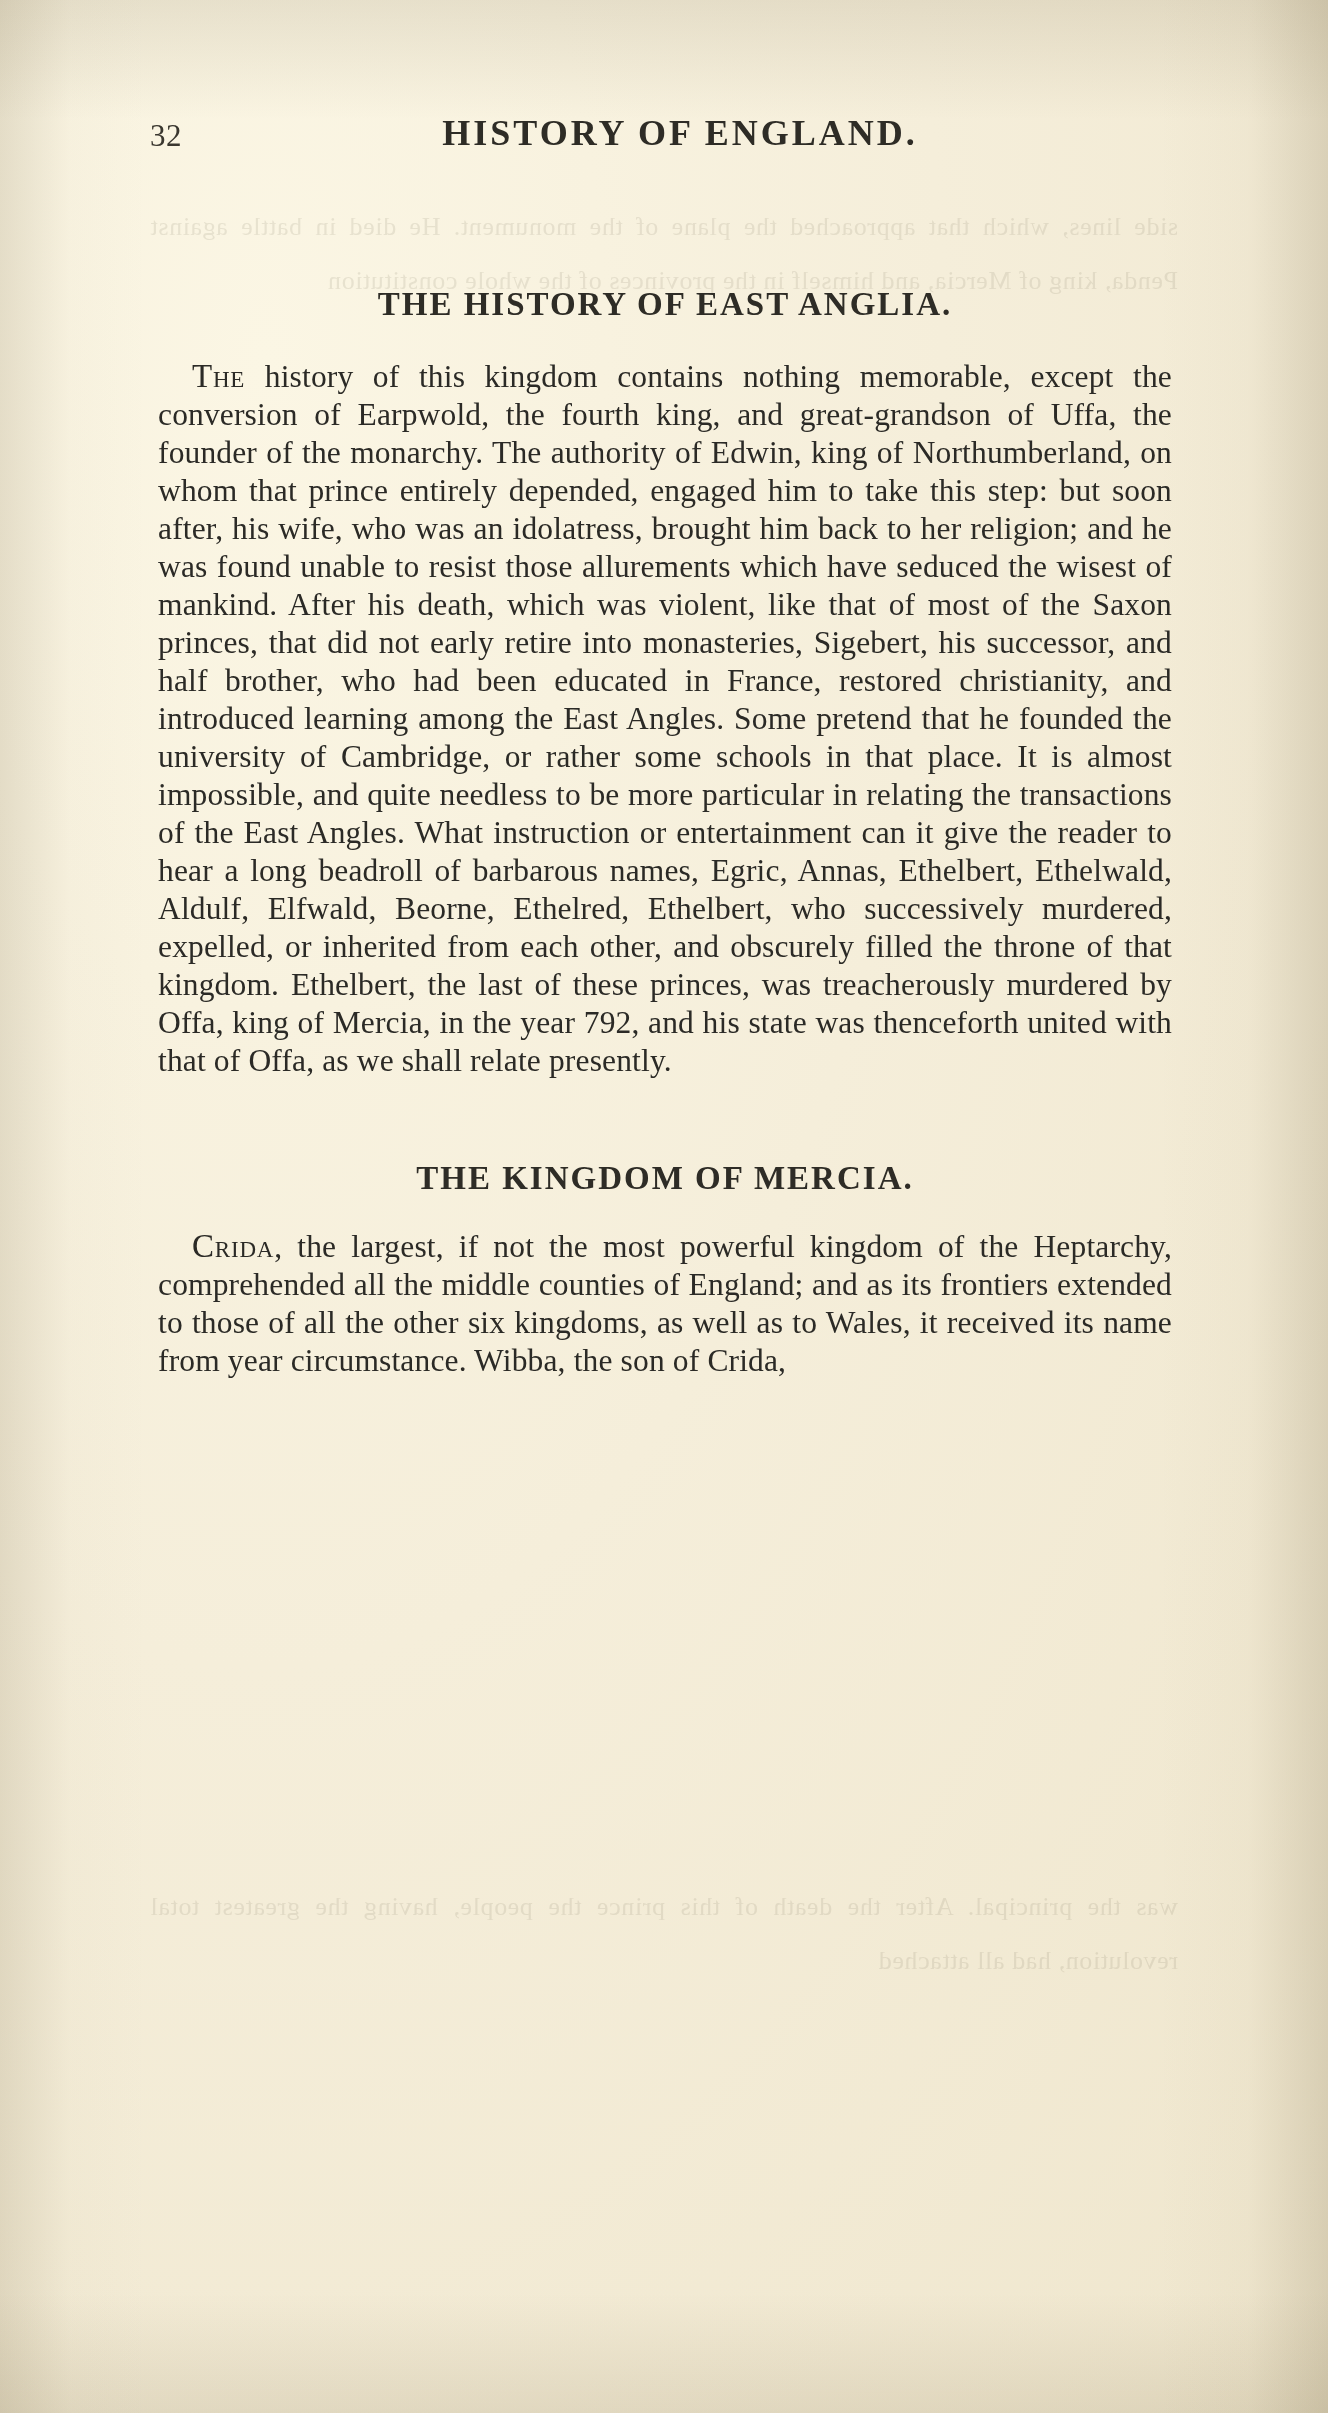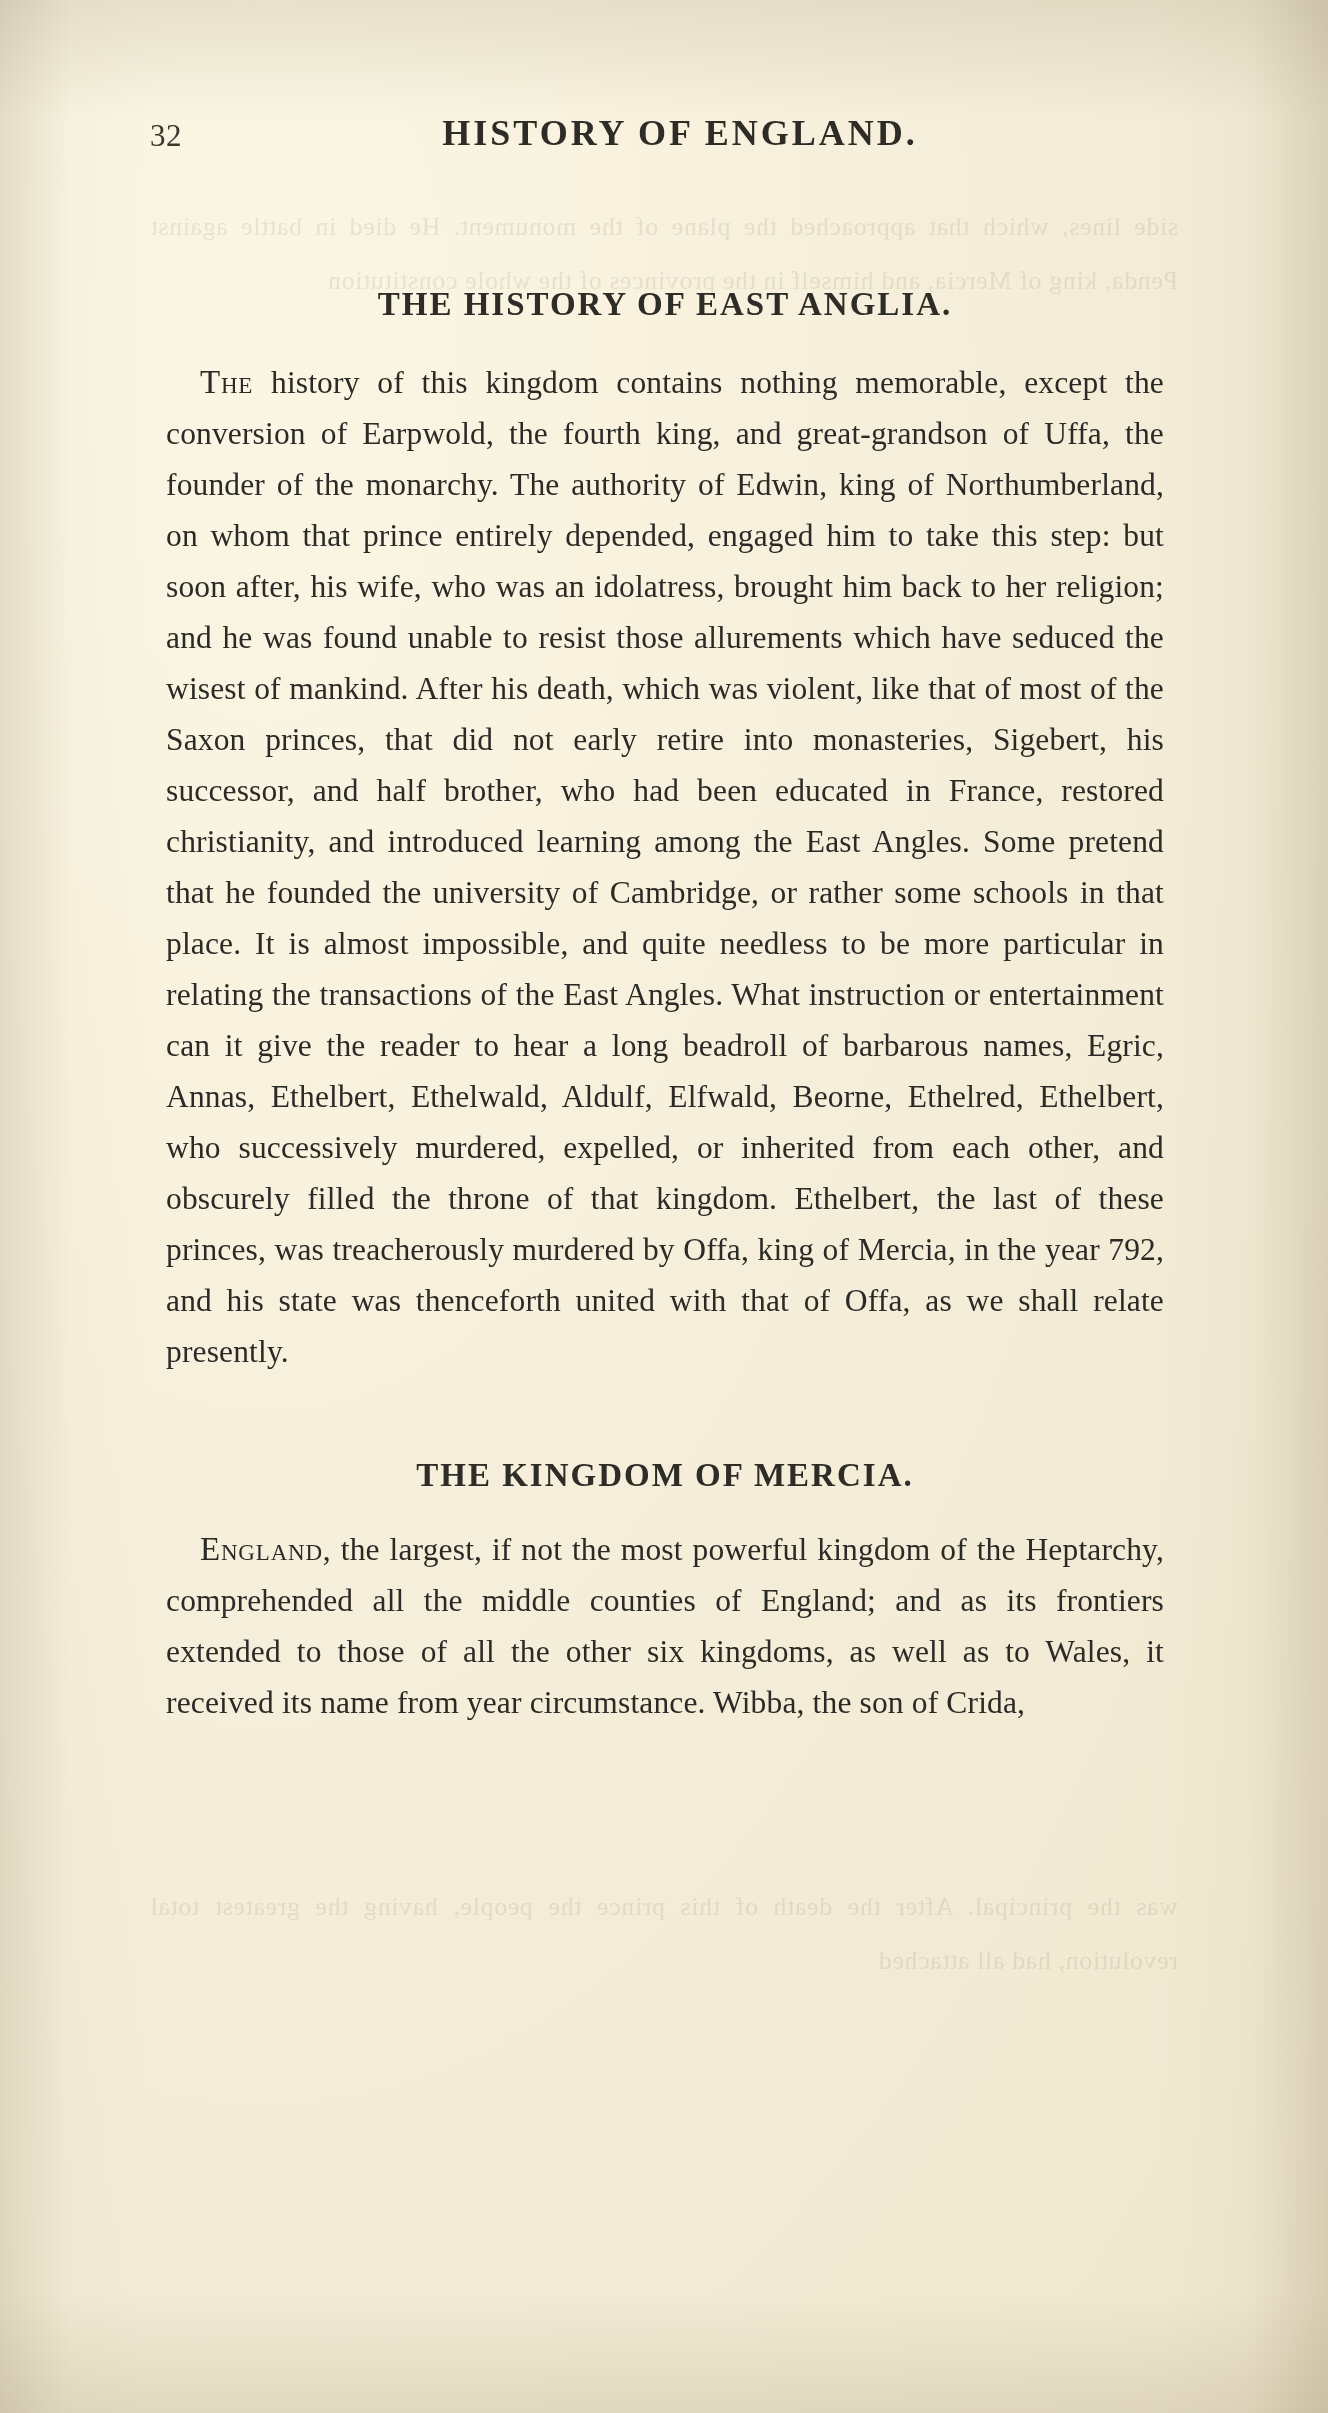--- a/index.html
+++ b/index.html
@@ -86,23 +86,23 @@
     text-align: center;
     font-size: 33px;
     font-weight: bold;
     letter-spacing: 2.0px;
     color: #2e2c26;
   }
   .title-anglia { margin-top: 128px; }
   .title-mercia { margin-top: 80px; }
 
   p.body {
-    margin: 16px;
+    margin: 8px;
     font-size: 31.5px;
-    line-height: 51px;
+    line-height: 38px;
     text-align: justify;
     text-justify: inter-word;
     color: #2b2a26;
     letter-spacing: 0.15px;
   }
   p.para-anglia { margin-top: 34px; }
   p.para-mercia { margin-top: 30px; }
   .indent { display: inline-block; width: 34px; }
   .smallcaps {
     font-variant: small-caps;
@@ -124,16 +124,16 @@
       <div class="folio">32</div>
       <div class="running-title">HISTORY OF ENGLAND.</div>
     </div>
 
     <h2 class="section-title title-anglia">THE HISTORY OF EAST ANGLIA.</h2>
 
     <p class="body para-anglia"><span class="indent"></span><span class="smallcaps">The</span><span> history of this kingdom contains nothing memorable, except the conversion of Earpwold, the fourth king, and great-grandson of Uffa, the founder of the monarchy. The authority of Edwin, king of Northumberland, on whom that prince entirely depended, engaged him to take this step: but soon after, his wife, who was an idolatress, brought him back to her religion; and he was found unable to resist those allurements which have seduced the wisest of mankind.   After his death, which was violent, like that of most of the Saxon princes, that did not early retire into monasteries, Sigebert, his successor, and half brother, who had been educated in France, restored christianity, and introduced learning among the East Angles.   Some pretend that he founded the university of Cambridge, or rather some schools in that place.   It is almost impossible, and quite needless to be more particular in relating the transactions of the East Angles. What instruction or entertainment can it give the reader to hear a long beadroll of barbarous names, Egric, Annas, Ethelbert, Ethelwald, Aldulf, Elfwald, Beorne, Ethelred, Ethelbert, who successively murdered, expelled, or inherited from each other, and obscurely filled the throne of that kingdom.   Ethelbert, the last of these princes, was treacherously murdered by Offa, king of Mercia, in the year 792, and his state was thenceforth united with that of Offa, as we shall relate presently.</span></p>
 
     <h2 class="section-title title-mercia">THE KINGDOM OF MERCIA.</h2>
 
-    <p class="body para-mercia"><span class="indent"></span><span class="smallcaps">England</span><span>, the largest, if not the most powerful kingdom of the Heptarchy, comprehended all the middle counties of England; and as its frontiers extended to those of all the other six kingdoms, as well as to Wales, it received its name from year circumstance.   Wibba, the son of Crida,</span></p>
+    <p class="body para-mercia"><span class="indent"></span><span class="smallcaps">Crida</span><span>, the largest, if not the most powerful kingdom of the Heptarchy, comprehended all the middle counties of England; and as its frontiers extended to those of all the other six kingdoms, as well as to Wales, it received its name from year circumstance.   Wibba, the son of Crida,</span></p>
 
   </div>
 </div>
 
 </body></html>

